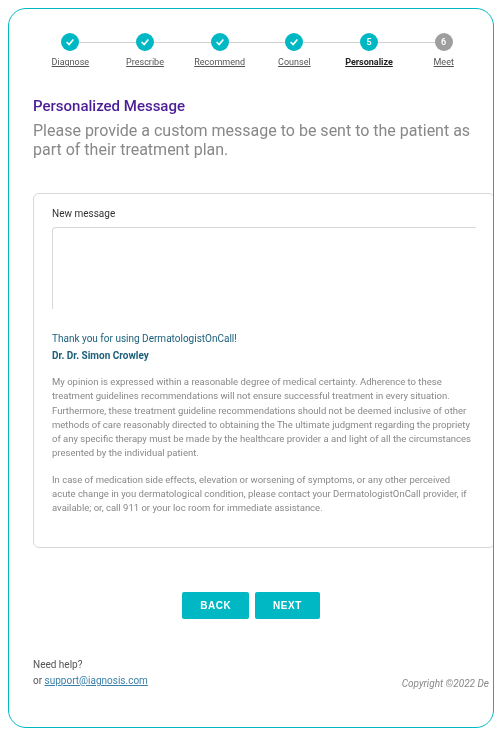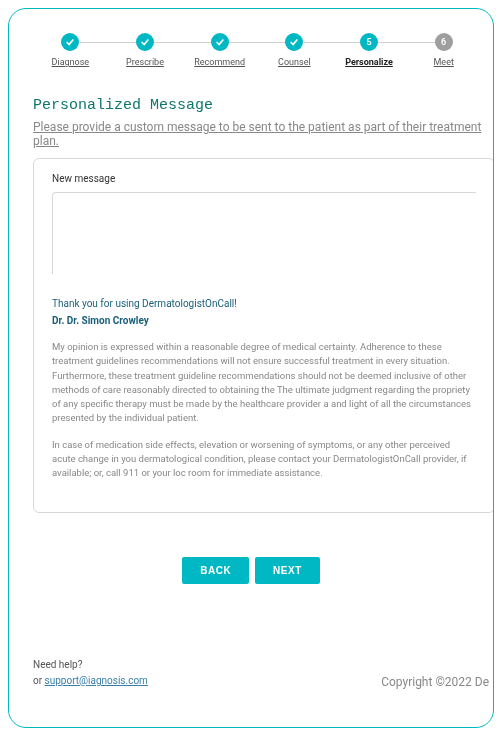--- a/index.html
+++ b/index.html
@@ -64,30 +64,28 @@
   position: absolute;
   top: 9px;
   height: 1px;
   background: #d0d0d0;
   left: 50%;
   right: -50%;
   z-index: 1;
 }
 .section-title {
   font-size: 15px;
-  color: #0f766e;
+  color: #4c1d95;
   font-weight: 500;
   margin-bottom: 6px;
-  font-family: Liberation Mono, monospace;
 }
 .section-sub {
-  font-size: 12px;
+  font-size: 16px;
   color: #888;
-  margin-bottom: 10px;
-  text-decoration: underline;
+  margin-bottom: 34px;
 }
 .msg-box {
   border: 1px solid #d8d8d8;
   border-radius: 6px;
   padding: 14px 18px 20px 18px;
   margin-right: -2px;
 }
 .msg-label {
   font-size: 10px;
   font-weight: 400;
@@ -152,21 +150,21 @@
   left: 24px;
   right: 0;
   display: flex;
   justify-content: space-between;
   align-items: flex-end;
   font-size: 10px;
   color: #555;
 }
 .footer-left { line-height: 1.6; }
 .footer-left a { color: #3a7fa8; text-decoration: underline; }
-.copyright { font-size: 12px; color: #888; padding-right: 4px; }
+.copyright { font-size: 10px; color: #888; padding-right: 4px; font-style: italic; }
 </style>
 </head>
 <body>
 
 <div class="card">
 
   <div class="stepper">
     <div class="step">
       <div class="step-circle done">
         <svg viewBox="0 0 24 24" fill="none" stroke="#fff" stroke-width="4">

